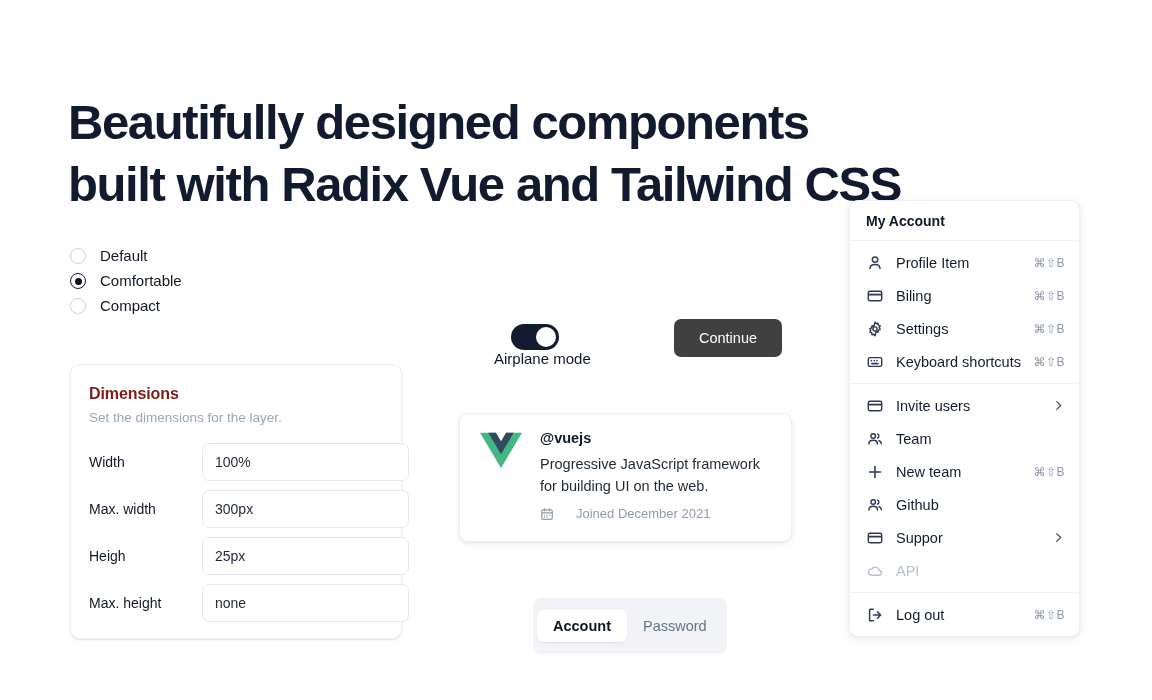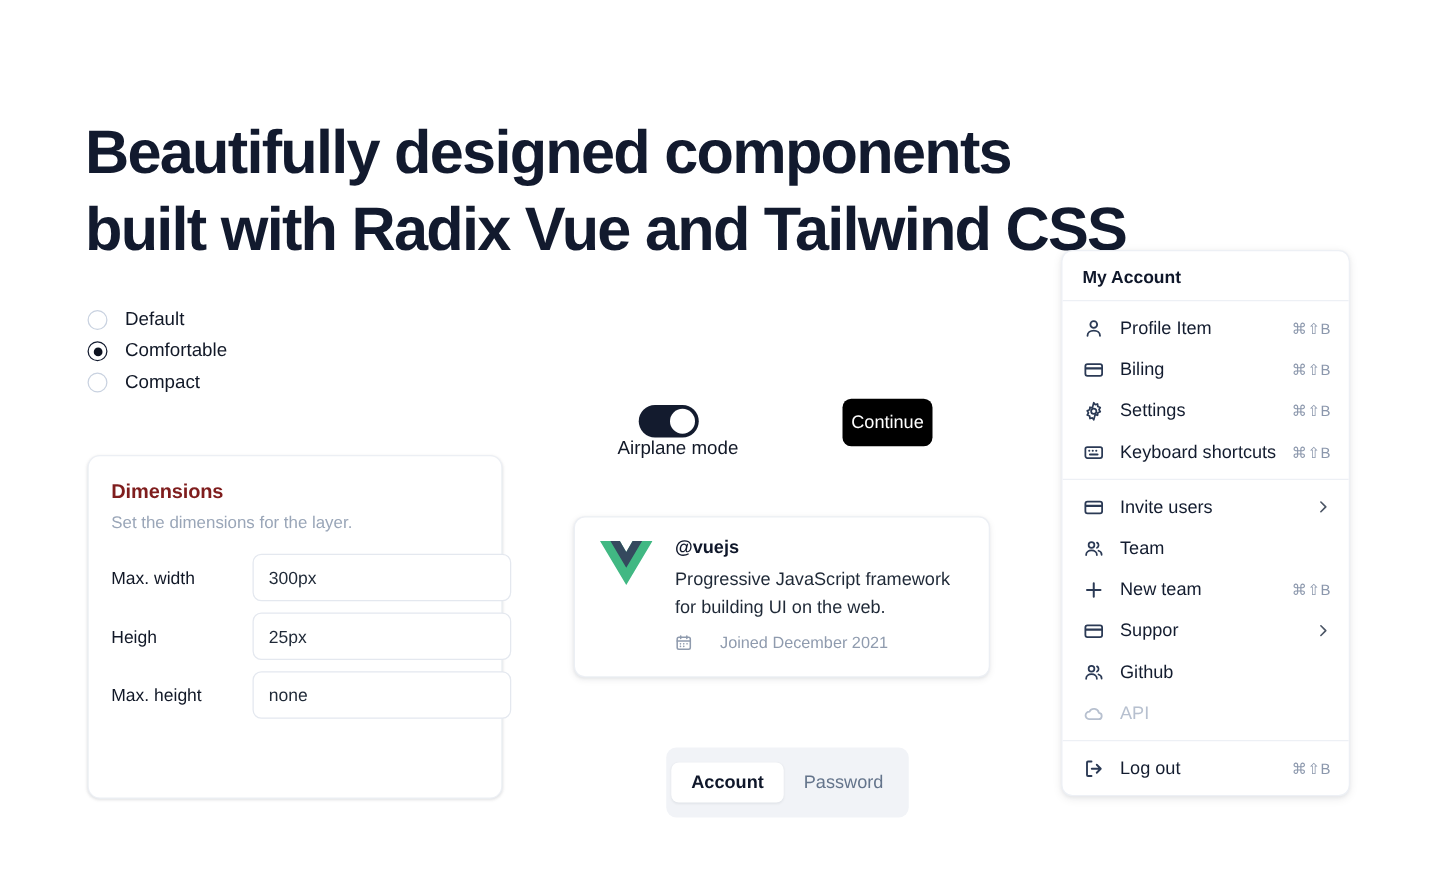--- a/index.html
+++ b/index.html
@@ -71,22 +71,22 @@
     width: 48px; height: 26px; border-radius: 13px;
     background: #131b2e; position: relative; flex: 0 0 auto;
   }
   .switch .knob {
     position: absolute; top: 3px; left: 25px;
     width: 20px; height: 20px; border-radius: 50%; background: #ffffff;
   }
   .switch-label { margin-left: 14px; font-size: 15px; color: #111827; }
   .continue-btn {
     position: absolute; left: 674px; top: 319px;
-    width: 72px; height: 38px;
-    background: #000000; color: #ffffff;
+    width: 108px; height: 38px;
+    background: #404040; color: #ffffff;
     border: none; border-radius: 7px;
     font-family: "Liberation Sans", sans-serif;
     font-size: 14.5px; font-weight: 500;
     cursor: pointer;
   }
 
   
   .hover-card {
     position: absolute; left: 459px; top: 413px;
     width: 333px; height: 129px;
@@ -171,20 +171,24 @@
     <div class="radio-row">
       <span class="radio-mark"></span>
       <span class="radio-label">Compact</span>
     </div>
   </div>
 
   <div class="dim-card">
     <div class="dim-title">Dimensions</div>
     <div class="dim-sub">Set the dimensions for the layer.</div>
     <div class="dim-rows">
+      <div class="dim-row">
+        <label class="dim-label">Width</label>
+        <input class="dim-input" value="100%" style="">
+      </div>
       <div class="dim-row">
         <label class="dim-label">Max. width</label>
         <input class="dim-input" value="300px" style="">
       </div>
       <div class="dim-row">
         <label class="dim-label">Heigh</label>
         <input class="dim-input" value="25px" style="">
       </div>
       <div class="dim-row">
         <label class="dim-label">Max. height</label>
@@ -314,44 +318,44 @@
           <svg width="16" height="16" viewBox="0 0 16 16" fill="none" stroke="currentColor" stroke-width="1.6" stroke-linecap="round">
               <path d="M8 2.6v10.8M2.6 8h10.8"></path>
             </svg>
         </span>
         <span class="mi-label">New team</span>
         <span class="mi-right">⌘⇧B</span>
       </div>
 
       <div class="menu-item">
         <span class="mi-icon">
+          <svg width="16" height="16" viewBox="0 0 16 16" fill="none" stroke="currentColor" stroke-width="1.4" stroke-linecap="round">
+            <circle cx="6.2" cy="5" r="2.3"></circle>
+              <path d="M1.9 13c0-2.3 1.9-3.7 4.3-3.7S10.5 10.7 10.5 13"></path>
+            <path d="M10.6 3.1a2.3 2.3 0 010 4.1M11.8 9.6c1.5.4 2.5 1.5 2.5 3.2"></path>
+          </svg>
+        </span>
+        <span class="mi-label">Github</span>
+      </div>
+
+      <div class="menu-item">
+        <span class="mi-icon">
           <svg width="16" height="16" viewBox="0 0 16 16" fill="none" stroke="currentColor" stroke-width="1.45">
             <rect x="1.3" y="3.3" width="13.4" height="9.4" rx="1.7"></rect>
               <path d="M1.3 6.6h13.4" stroke-width="1.8"></path>
           </svg>
         </span>
         <span class="mi-label">Suppor</span>
         <span class="mi-chevron">
           <svg width="13" height="13" viewBox="0 0 16 16" fill="none" stroke="currentColor" stroke-width="1.6" stroke-linecap="round" stroke-linejoin="round">
               <path d="M5.8 3.2L10.6 8l-4.8 4.8"></path>
             </svg>
         </span>
       </div>
 
-      <div class="menu-item">
-        <span class="mi-icon">
-          <svg width="16" height="16" viewBox="0 0 16 16" fill="none" stroke="currentColor" stroke-width="1.4" stroke-linecap="round">
-            <circle cx="6.2" cy="5" r="2.3"></circle>
-              <path d="M1.9 13c0-2.3 1.9-3.7 4.3-3.7S10.5 10.7 10.5 13"></path>
-            <path d="M10.6 3.1a2.3 2.3 0 010 4.1M11.8 9.6c1.5.4 2.5 1.5 2.5 3.2"></path>
-          </svg>
-        </span>
-        <span class="mi-label">Github</span>
-      </div>
-
       <div class="menu-item disabled">
         <span class="mi-icon">
           <svg width="16" height="16" viewBox="0 0 16 16" fill="none" stroke="currentColor" stroke-width="1.45" stroke-linecap="round" stroke-linejoin="round">
             <path d="M4.3 12.3a3 3 0 01.3-6 4 4 0 017.5 1 2.5 2.5 0 01-.5 5z"></path>
           </svg>
         </span>
         <span class="mi-label">API</span>
       </div>
     </div>
 

